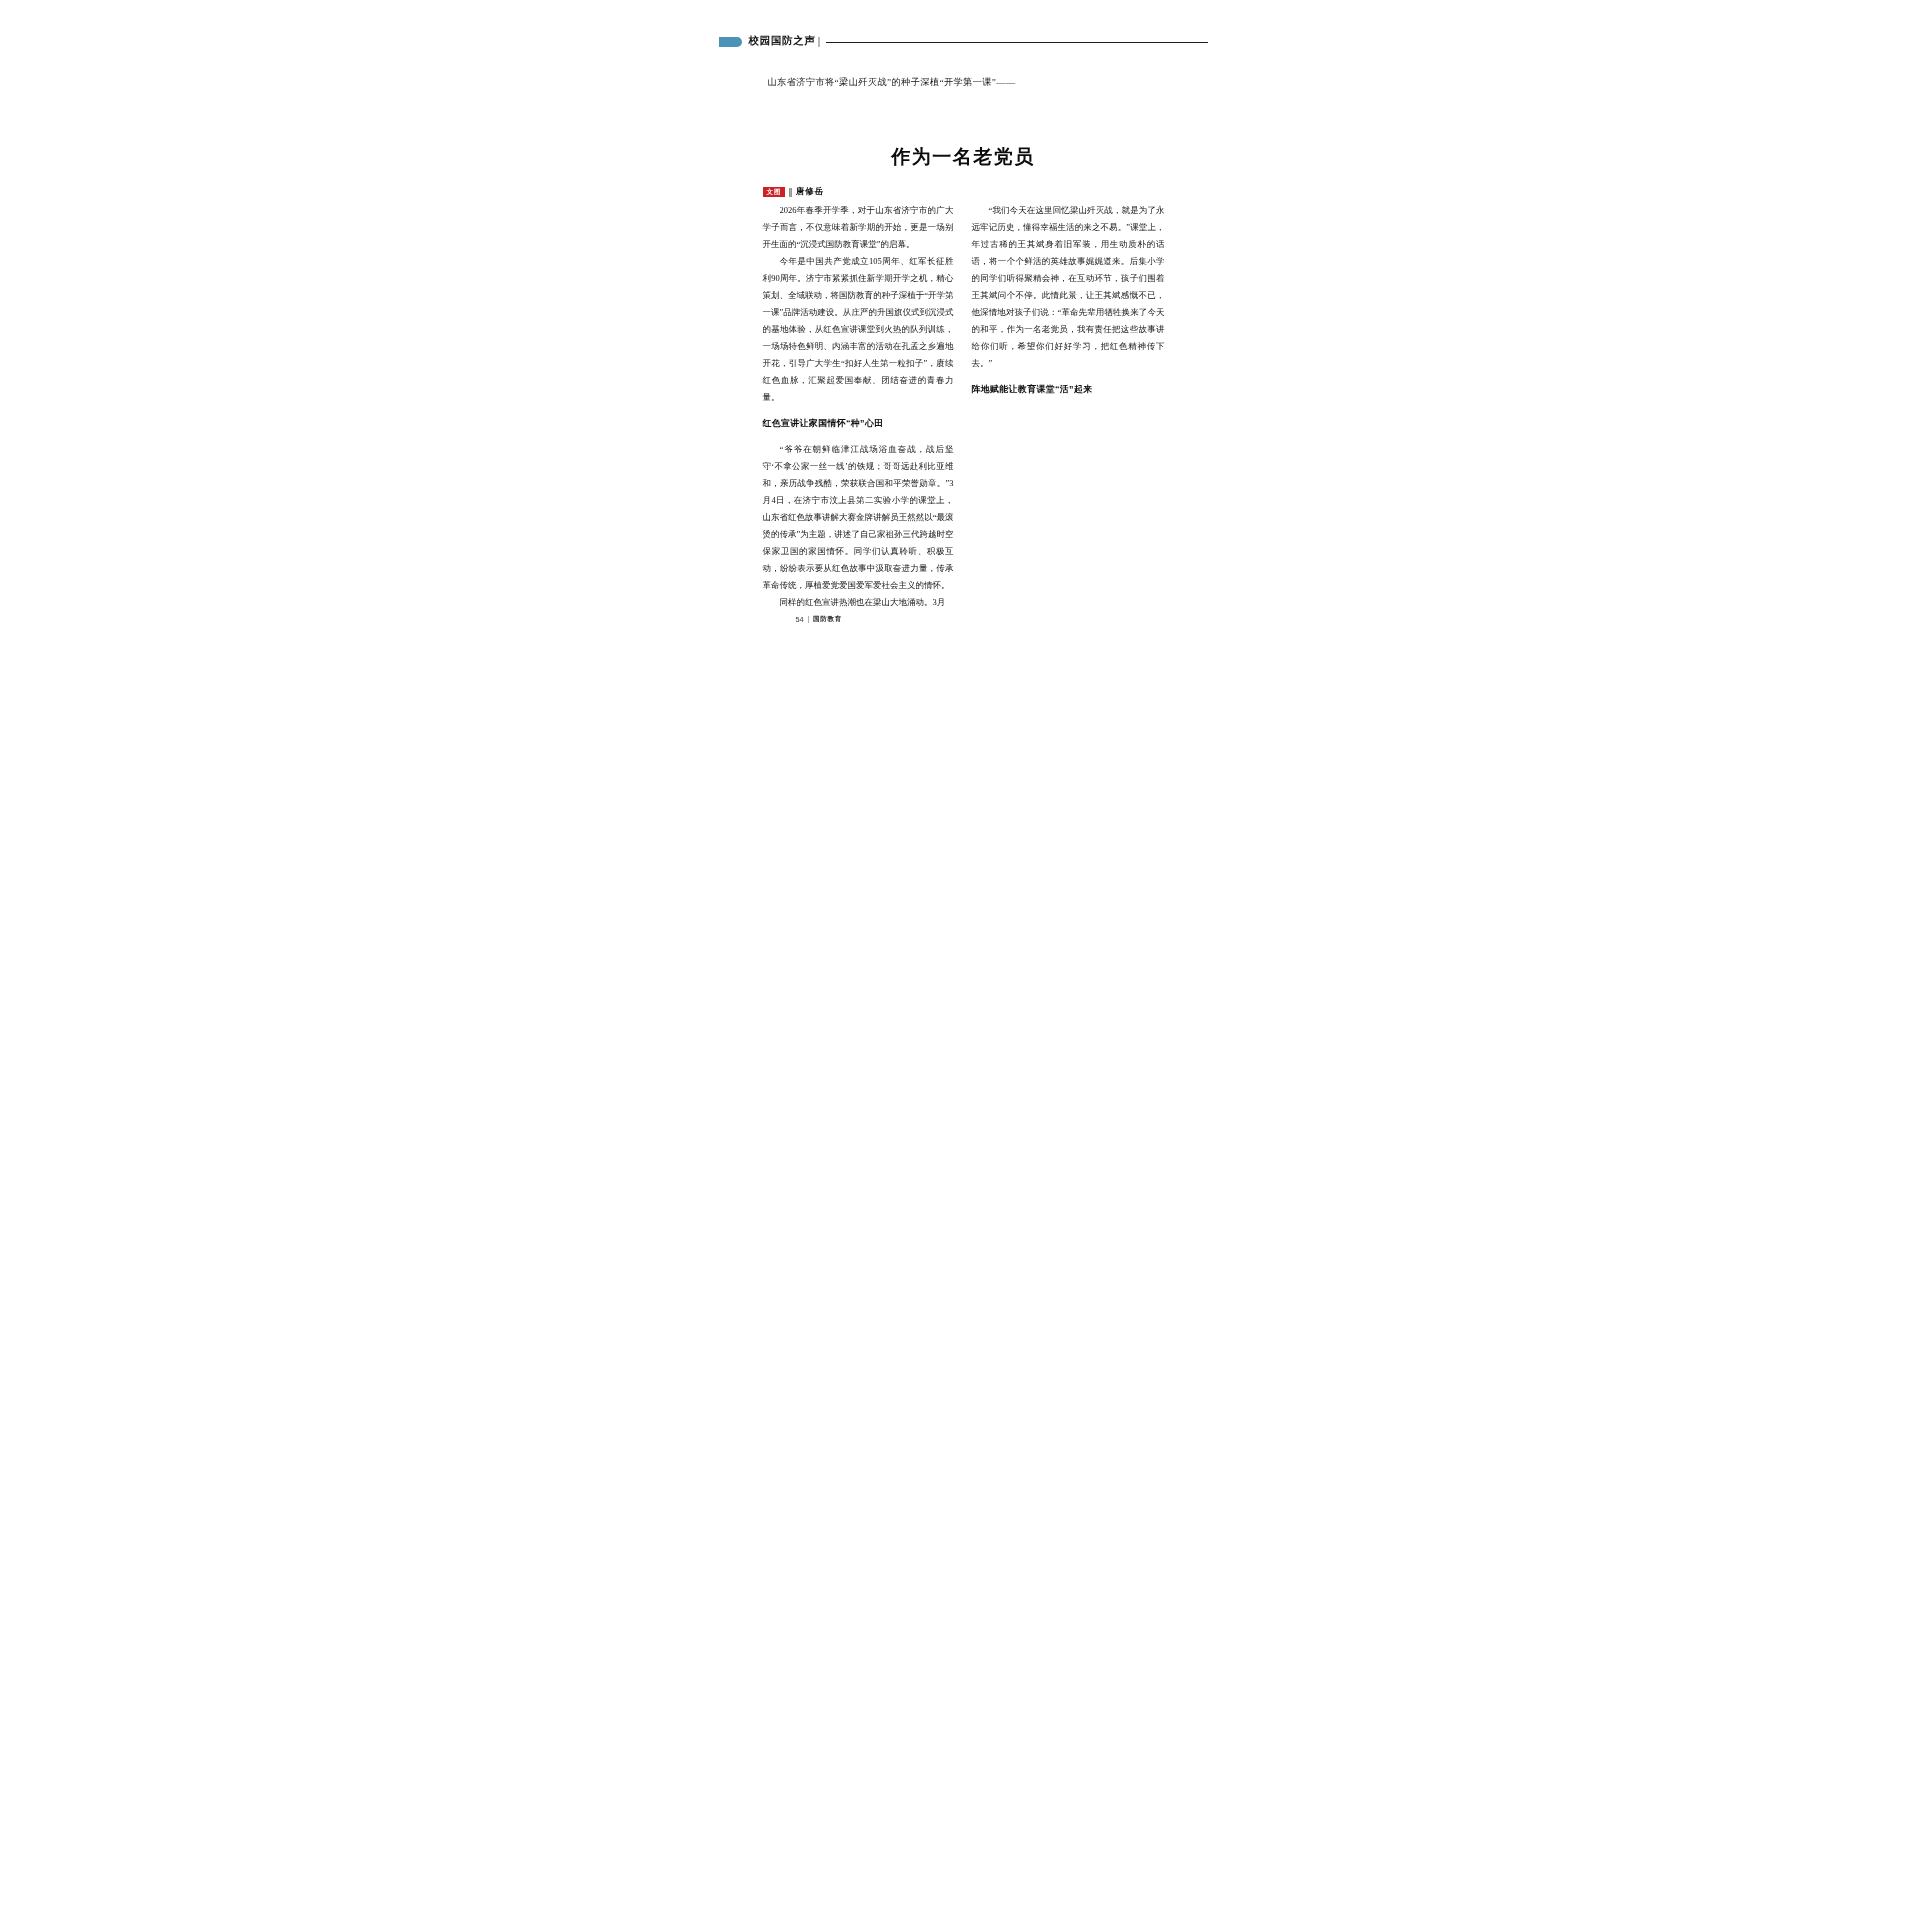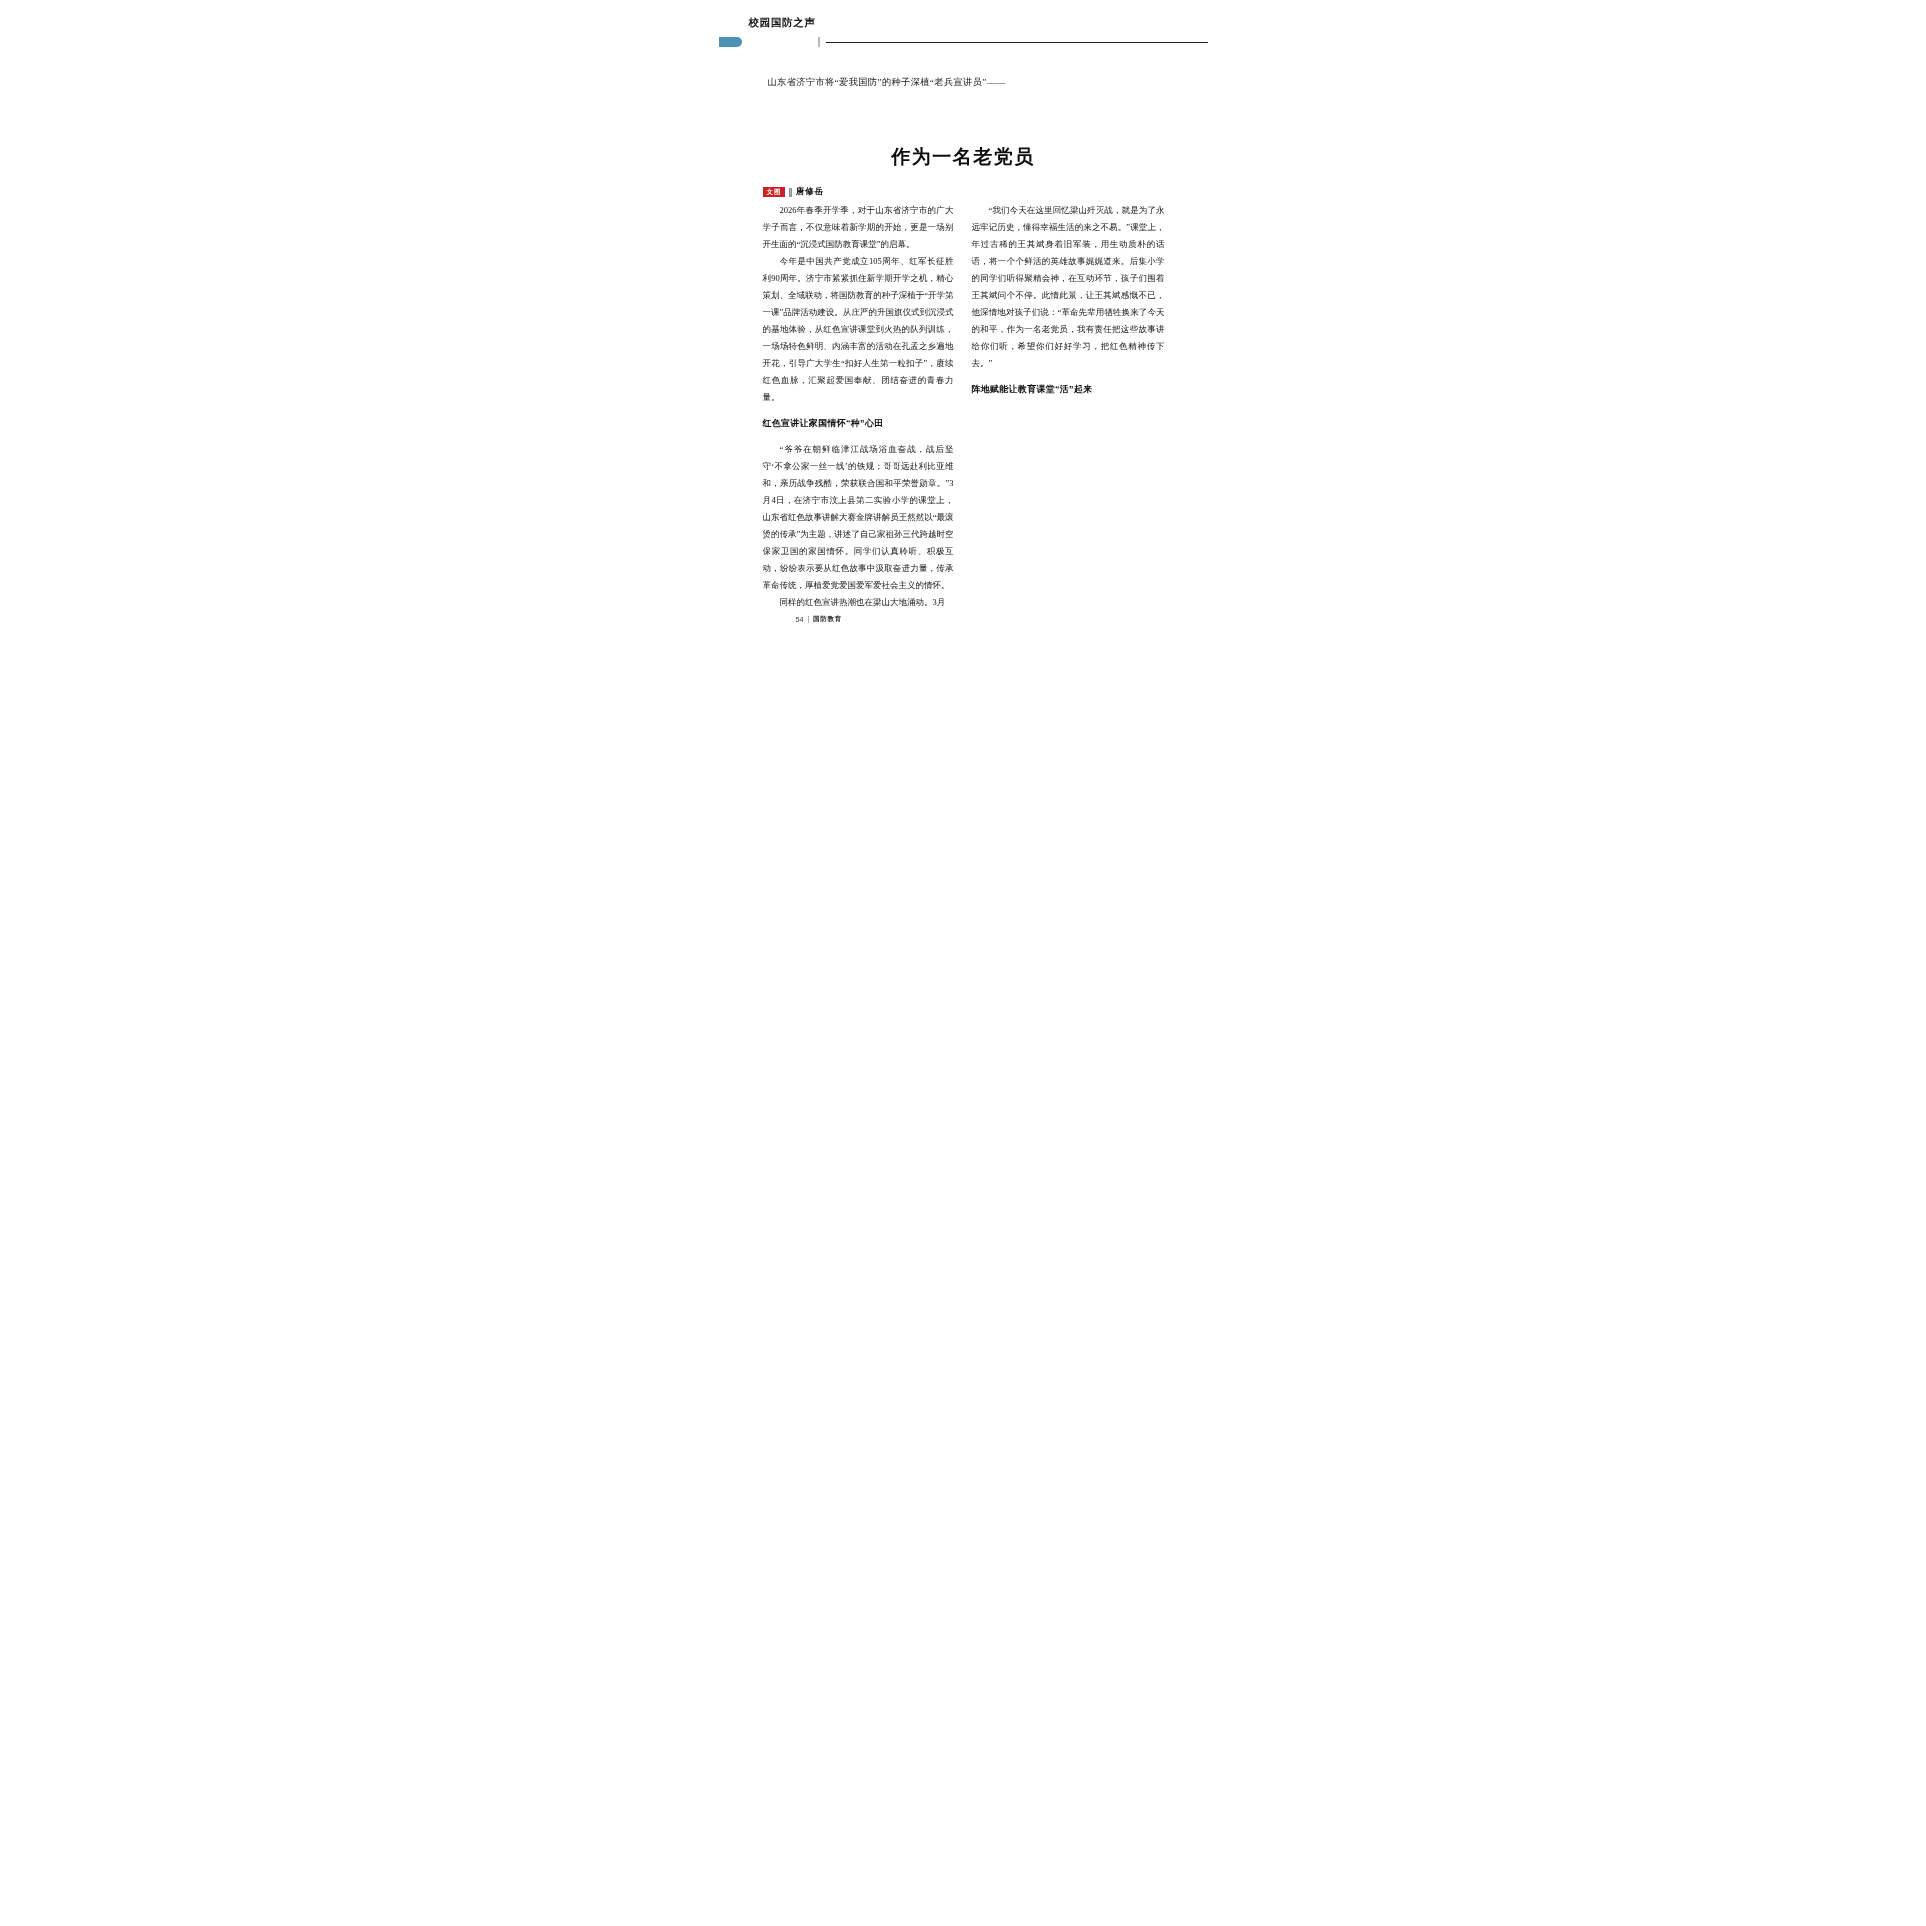--- a/index.html
+++ b/index.html
@@ -7,21 +7,21 @@
     position:relative; width:489px; height:648px; margin:0 auto;
     background:#ffffff; overflow:hidden;
     font-family:"Liberation Serif","DejaVu Serif",serif; color:#111;
   }
   
   .brand-pill {
     position:absolute; left:-6.2px; top:37px; width:30px; height:10px;
     background:var(--accent-blue,#4b92b6); border-radius:5px;
   }
   .section-label {
-    position:absolute; left:30px; top:17px;
+    position:absolute; left:30px; top:35px;
     font-family:Liberation Sans, sans-serif; font-weight:bold;
     font-size:10.4px; line-height:12.3px; letter-spacing:0.8px; color:#161616; white-space:nowrap;
   }
   .header-tick { position:absolute; left:99px; top:37px; width:2.7px; height:10.4px; background:var(--tick-gray,#b9b9b9); }
   .header-rule { position:absolute; left:107px; right:0; top:42px; height:0.8px; background:#1c1c1c; }
   
   .kicker {
     position:absolute; left:49px; top:76px; font-size:9.2px; line-height:12.3px;
     letter-spacing:0.4px; color:#151515; white-space:nowrap;
   }
@@ -68,21 +68,21 @@
 </head>
 <body>
 
 <div class="page">
 
   <div class="brand-pill"></div>
   <div class="section-label">校园国防之声</div>
   <div class="header-tick"></div>
   <div class="header-rule"></div>
 
-  <div class="kicker">山东省济宁市将“爱我国防”的种子深植“老兵宣讲员”——</div>
+  <div class="kicker">山东省济宁市将“梁山歼灭战”的种子深植“开学第一课”——</div>
   <h1 class="title">作为一名老党员</h1>
 
   <div class="byline">
     <span class="byline-tag">文图</span>
     <span class="byline-sep">‖</span>
     <span class="byline-author">唐修岳</span>
   </div>
 
   <div class="column col-left">
     <p class="para">2026年春季开学季，对于山东省济宁市的广大学子而言，不仅意味着新学期的开始，更是一场别开生面的“沉浸式国防教育课堂”的启幕。</p>

